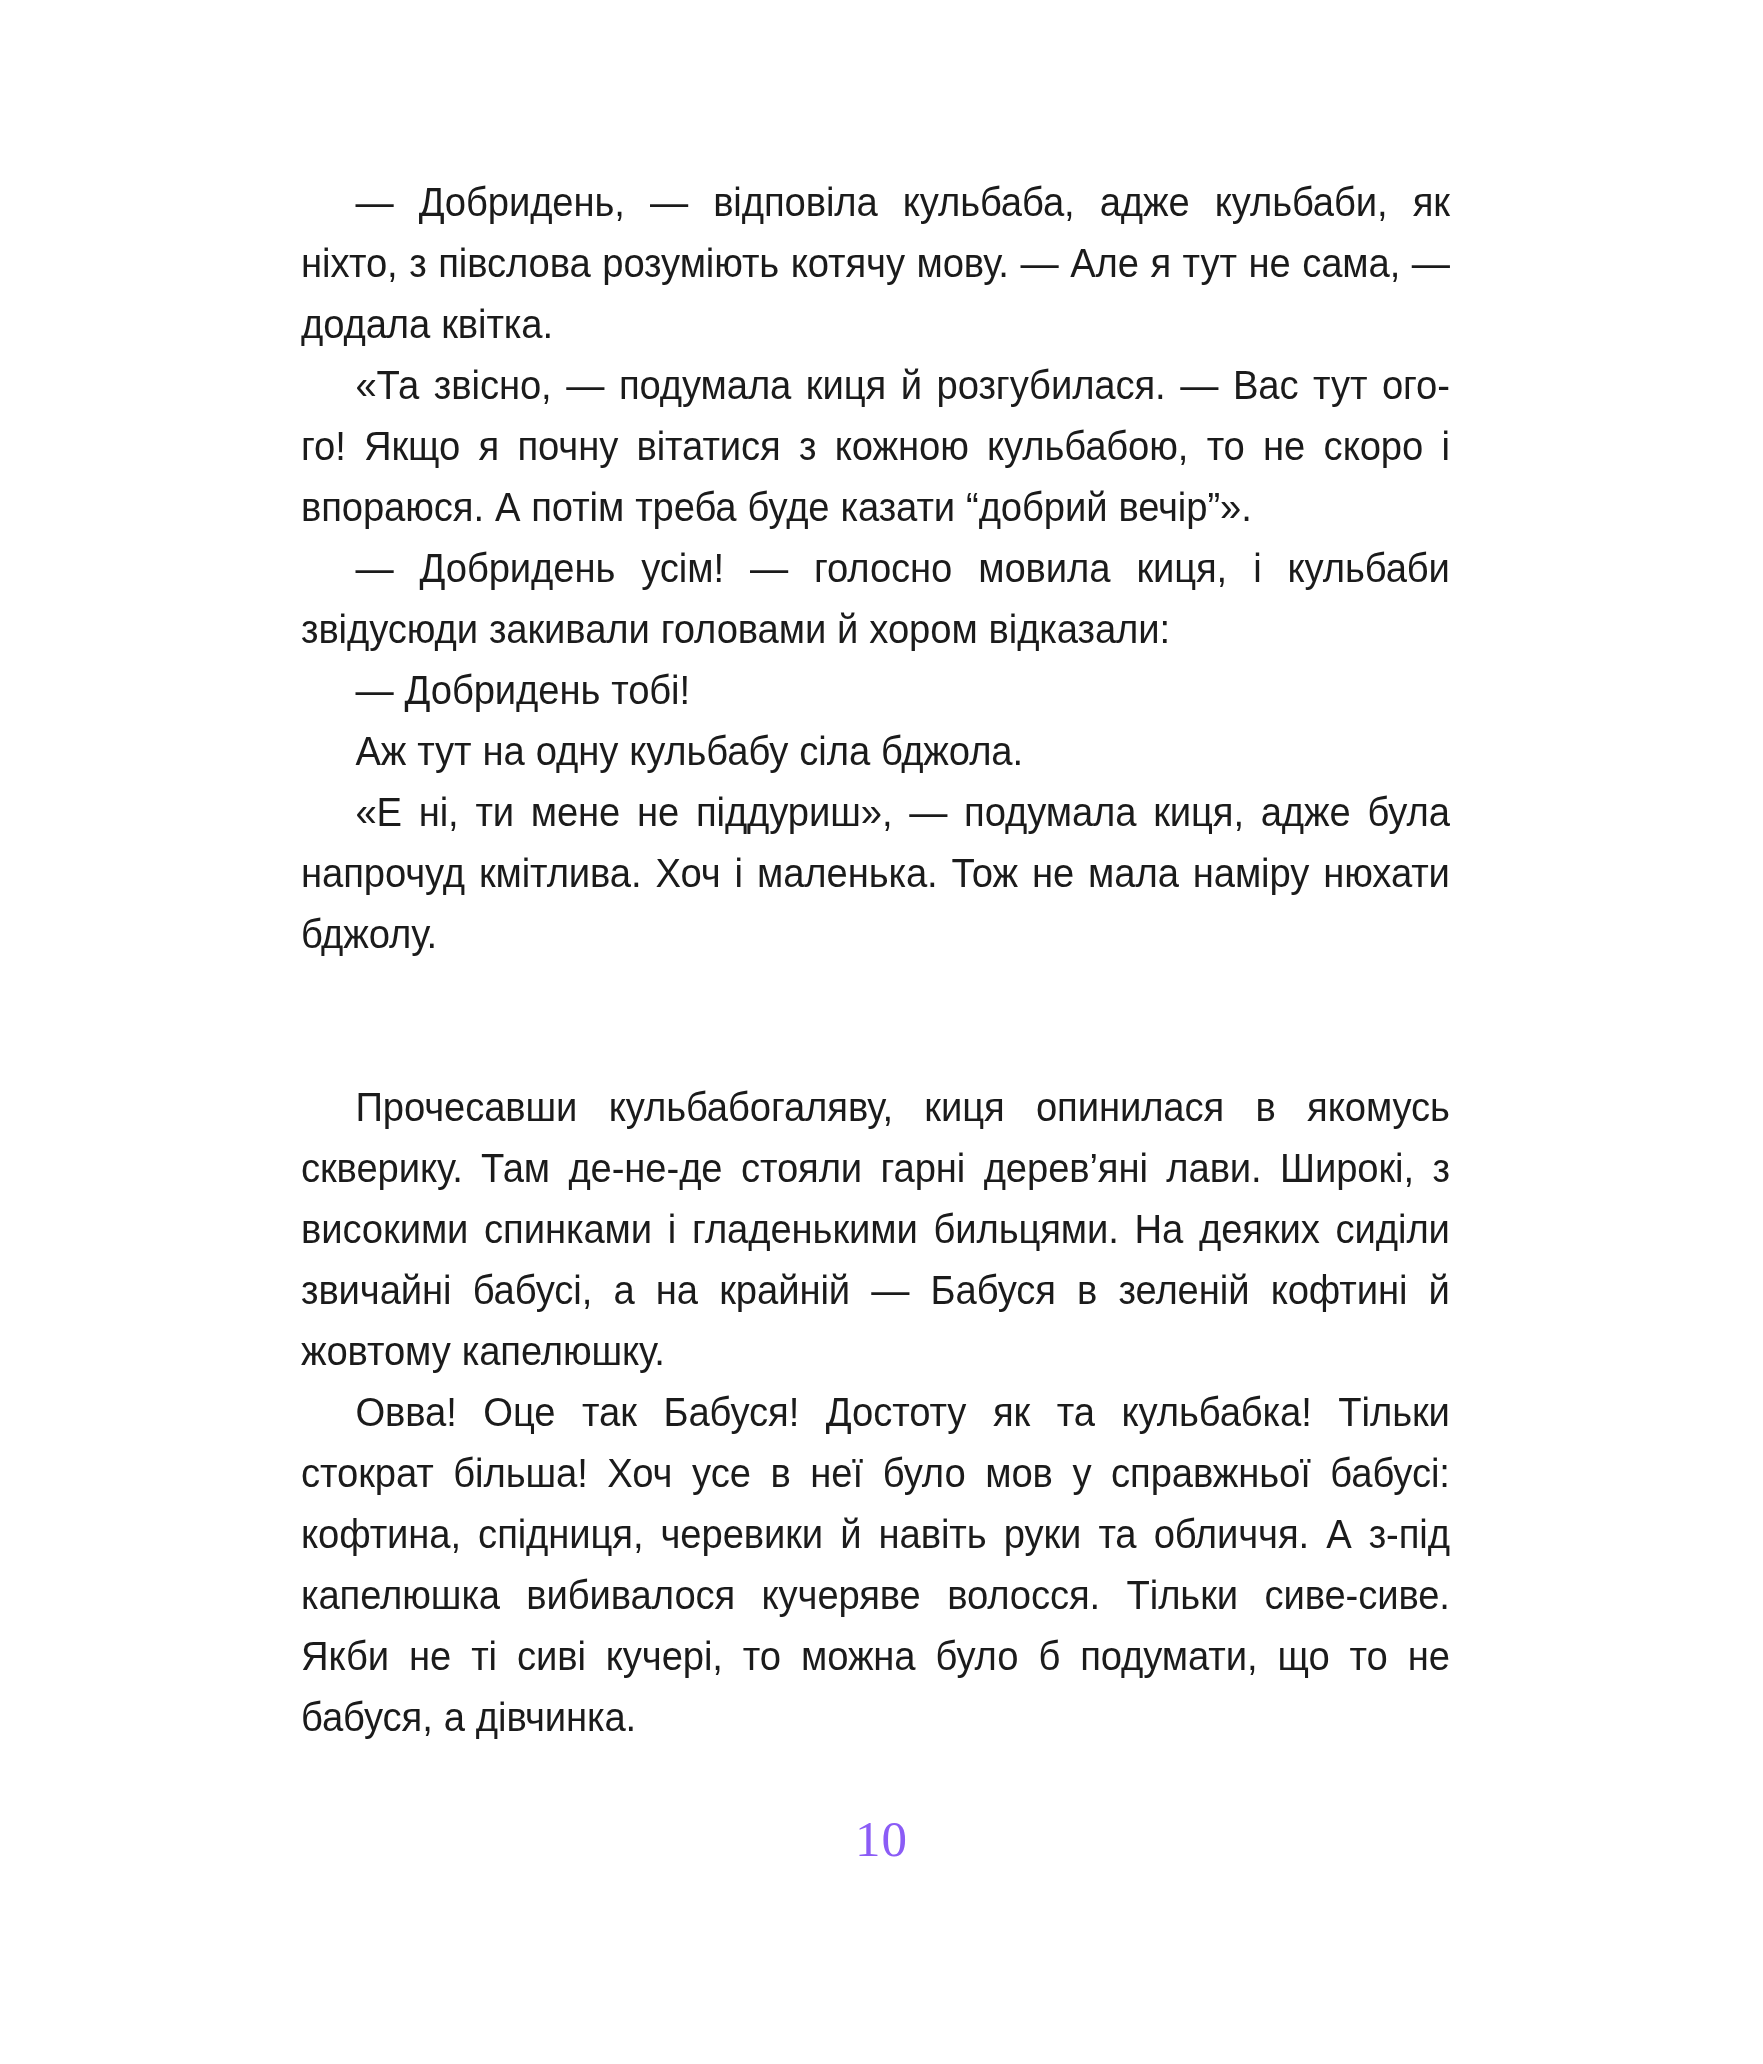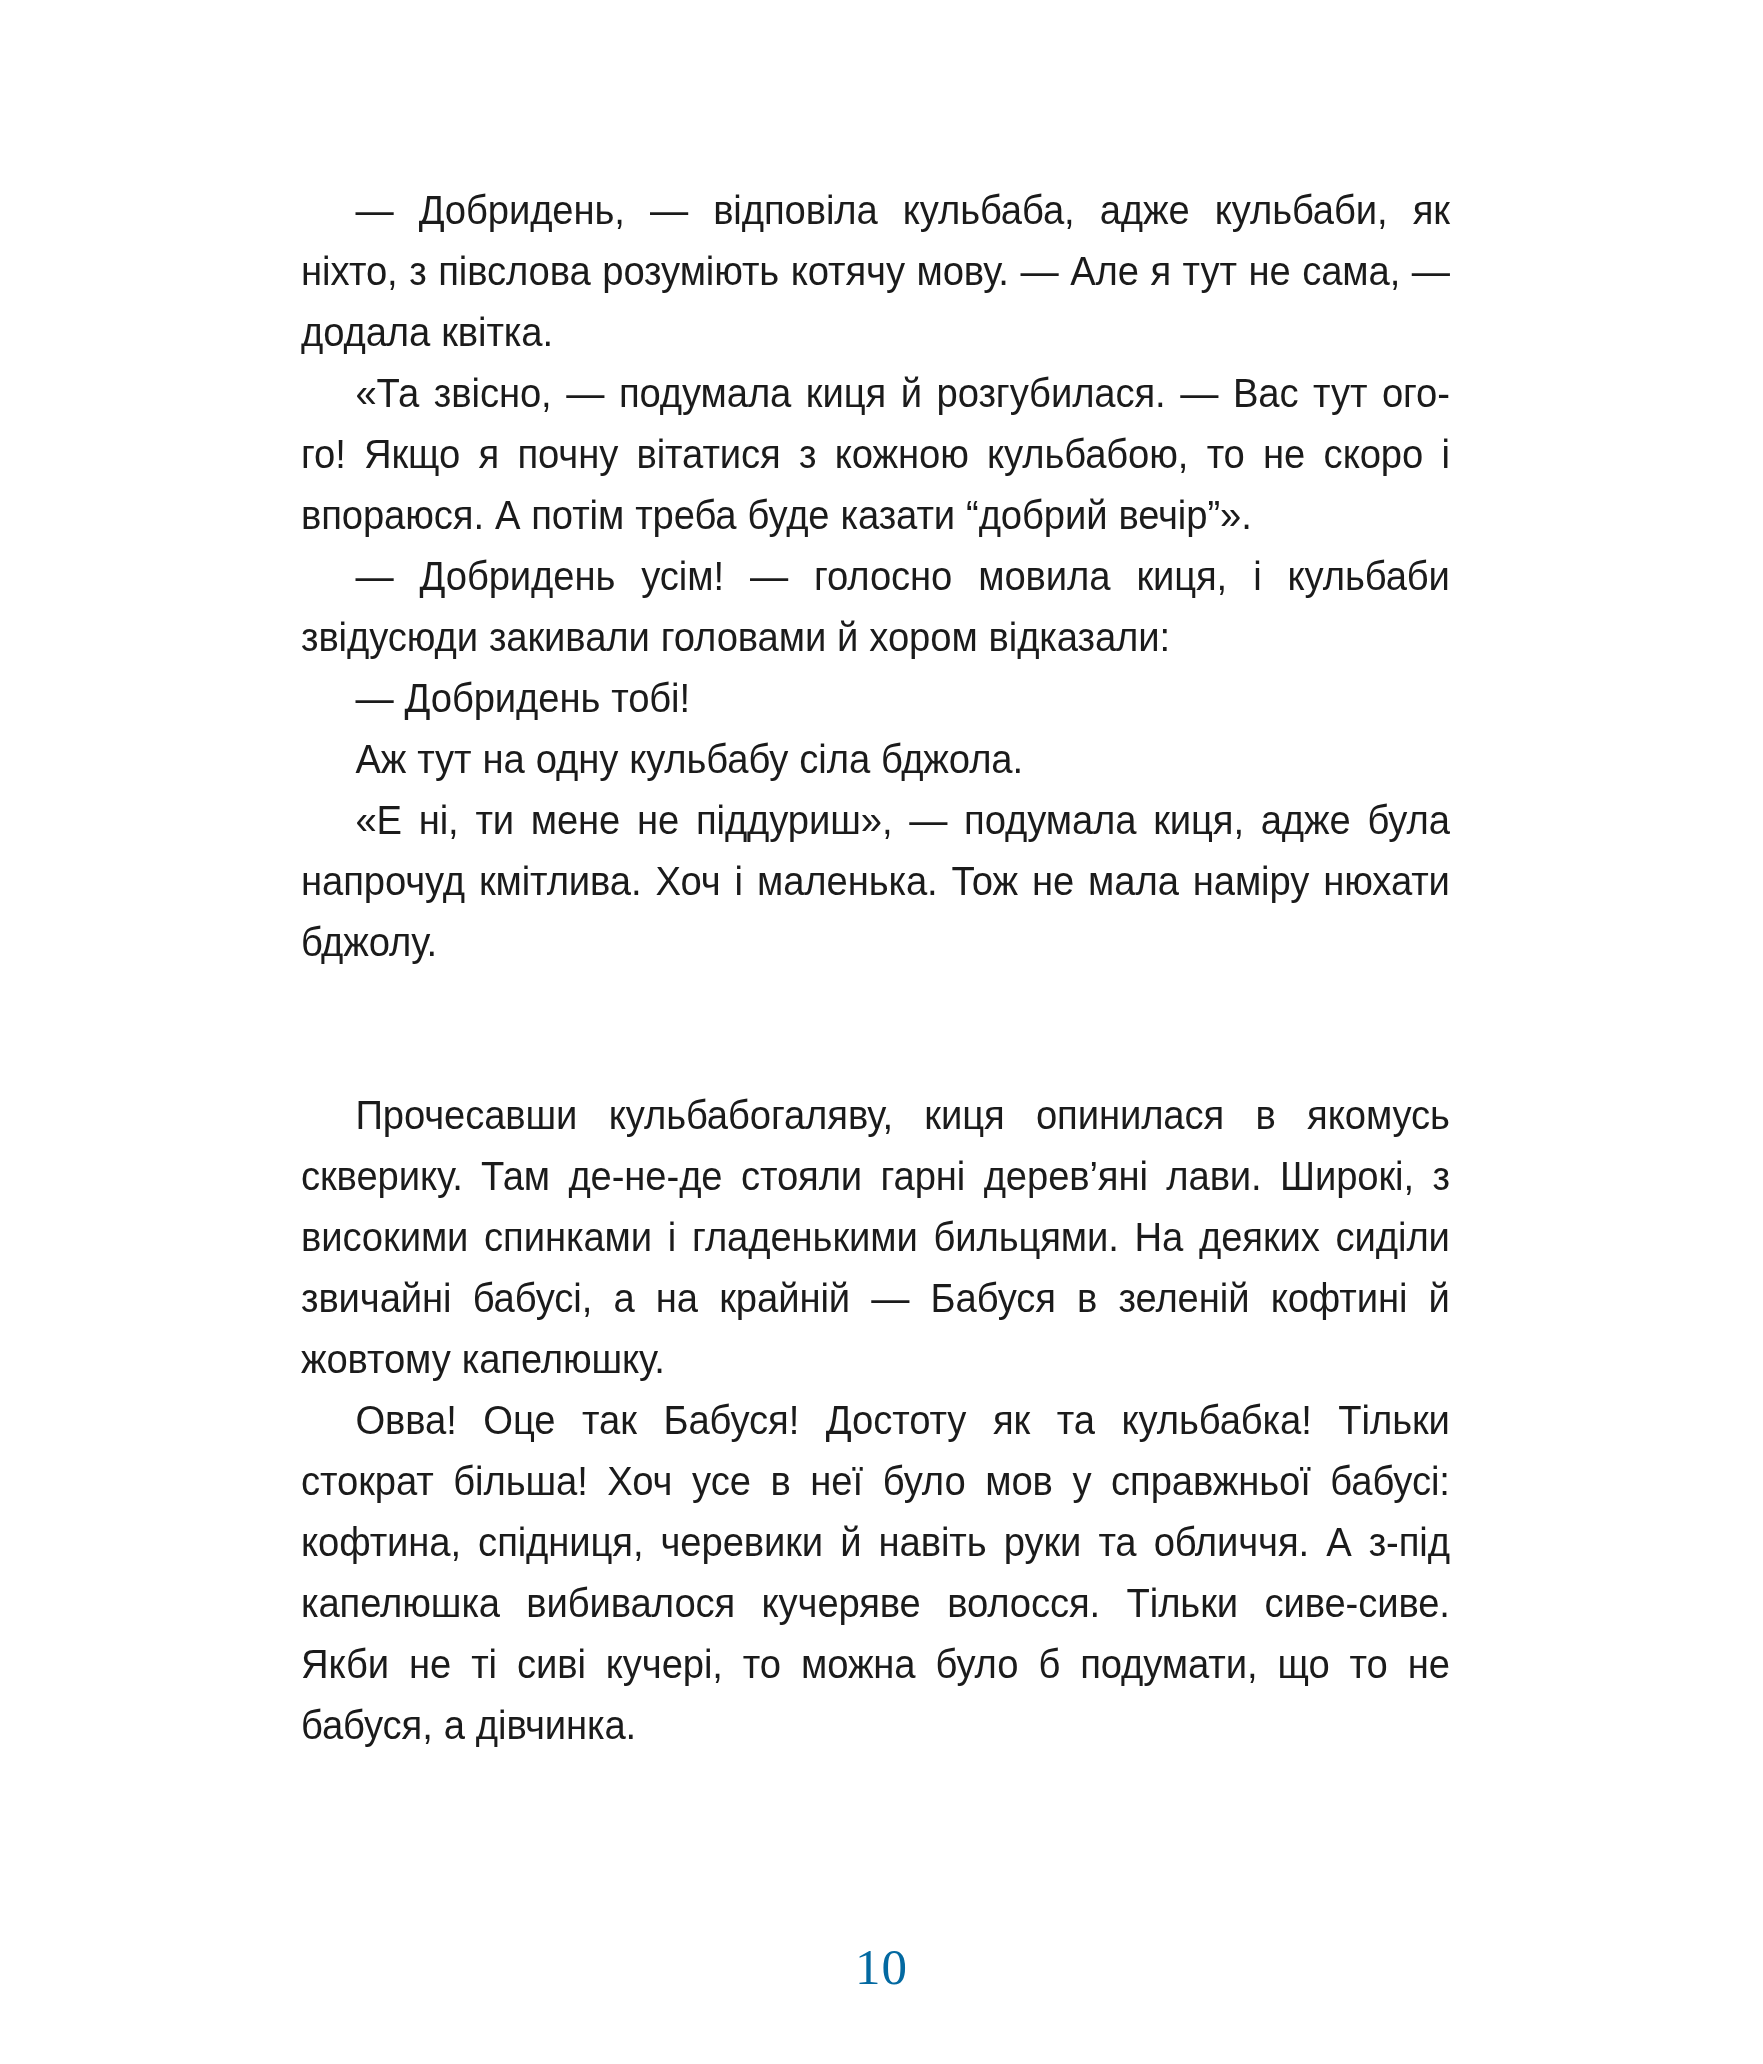--- a/index.html
+++ b/index.html
@@ -15,21 +15,21 @@
     overflow: hidden;
   }
   .page {
     position: absolute;
     inset: 0;
     background: #ffffff;
   }
   .text-column {
     position: absolute;
     left: 301px;
-    top: 180px;
+    top: 172px;
     width: 1203px;
   }
   .para {
     margin: 0;
     font-size: 40px;
     line-height: 61px;
     color: #1b1b1b;
     text-align: justify;
     text-indent: 57px;
     letter-spacing: -0.1px;
@@ -40,26 +40,26 @@
     -webkit-font-smoothing: antialiased;
   }
   .para.no-justify-last { text-align-last: left; }
   .block-gap {
     height: 112px;
   }
   .page-number {
     position: absolute;
     left: 0;
     right: 0;
-    top: 1940px;
+    top: 1812px;
     text-align: center;
     font-family: "Liberation Serif", "DejaVu Serif", serif;
     font-size: 51px;
     line-height: 55px;
-    color: #0369a1;
+    color: #8b5cf6;
     letter-spacing: 0.9px;
   }
 </style>
 </head>
 <body>
 
 <div class="page">
 
   <div class="text-column">
 

